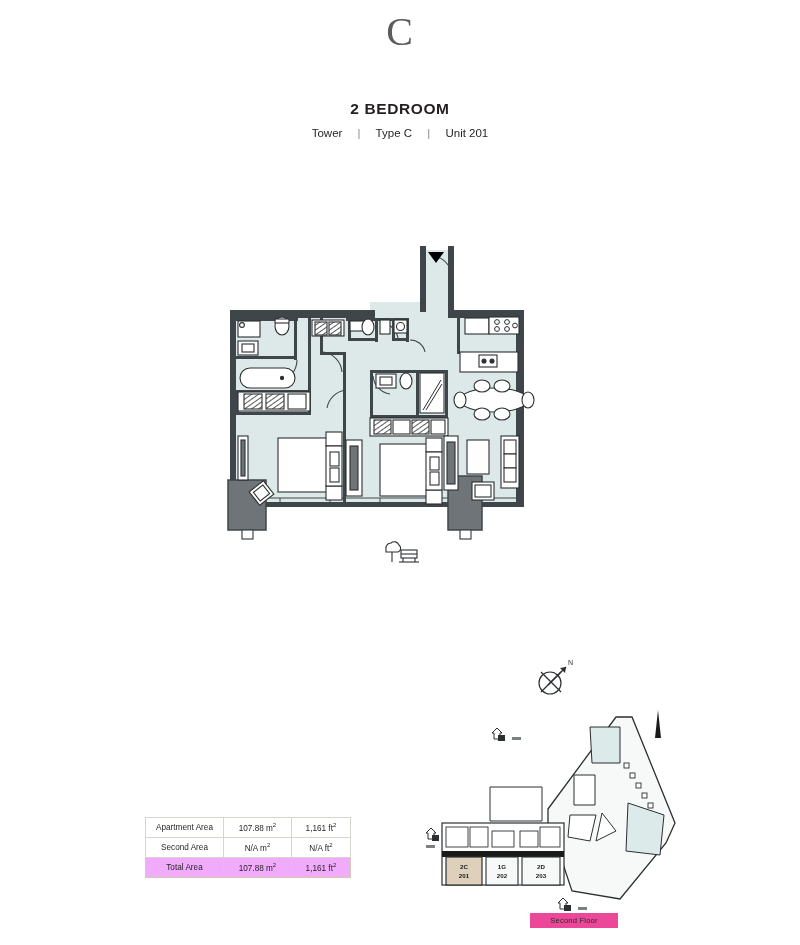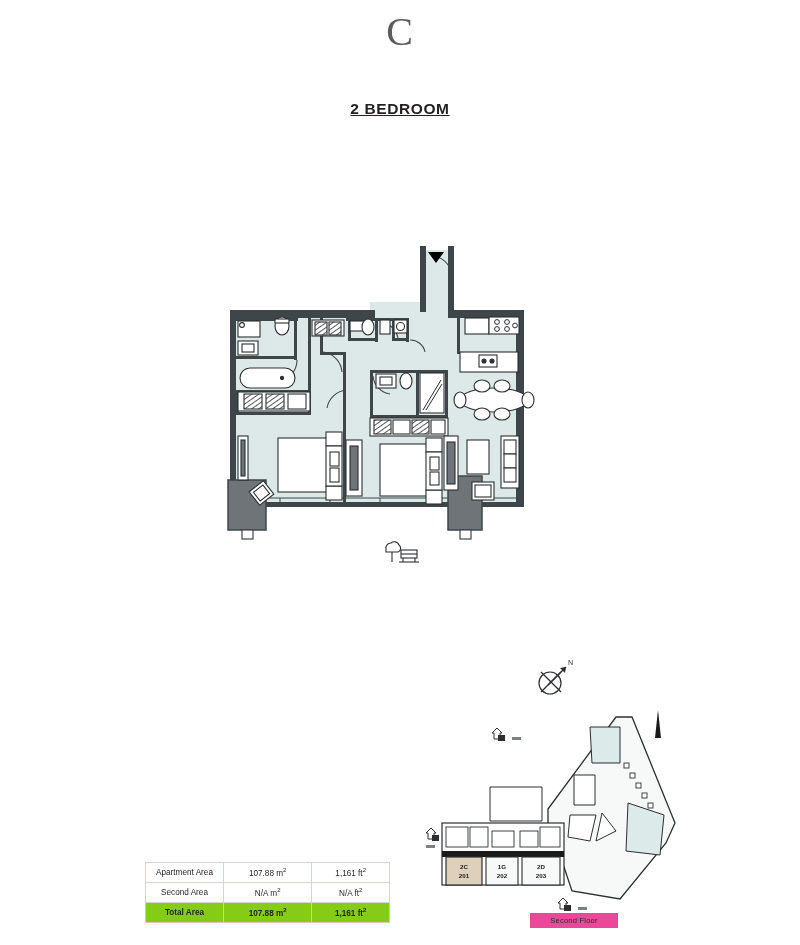--- a/index.html
+++ b/index.html
@@ -15,62 +15,69 @@
 
   
   .header { width:100%; text-align:center; padding-top:8px; }
   .plan-letter {
     font-size: 40px; font-weight: 300; color:#5c5c5c;
     letter-spacing: 1px; line-height: 48px;
     font-family: "Liberation Serif", serif;
   }
   .title {
     font-size: 15.5px; font-weight: 700; letter-spacing: .6px;
-    margin-top: 44px; color:#231f20;text-decoration:underline;
+    margin-top: 44px; color:#231f20;
   }
   .subtitle {
     font-size: 11.5px; font-weight: 400; margin-top: 9px; color:#231f20;
   }
   .subtitle .sep { display:inline-block; padding:0 12px; color:#8d8d8d; }
 
   
   .plan-wrap { position:absolute; left:0; top:240px; width:800px; height:360px; }
   .plan-svg { display:block; margin:0 auto; }
 
   
   .area-table {
-    position:absolute; left:145px; top:862px;
-    width:245px; border-collapse:collapse;
+    position:absolute; left:145px; top:817px;
+    width:206px; border-collapse:collapse;
     font-size:8.2px;
   }
   .area-table td {
     border:1px solid #d8d3cc;
     height:20px; padding:0 7px;
     text-align:center; white-space:nowrap;
   }
   .area-table td.label { text-align:center; width:78px; }
-  .area-table tr.total td { background:#84cc16; font-weight:700; border-color:#d9c9b1; }
+  .area-table tr.total td { background:#f0abfc; font-weight:400; border-color:#d9c9b1; }
   .area-table sup { font-size:6px; vertical-align:super; }
 
   
   .keyplan { position:absolute; left:420px; top:655px; width:280px; height:290px; }
   .keyplan svg { display:block; }
   .floor-label {
     position:absolute; left:530px; top:913px;
     width:88px; height:15px; background:#ec4899;
     font-size:7.6px; color:#2b2b2b; text-align:center; line-height:15px;
     letter-spacing:.2px;
   }
 </style>
 </head>
 <body>
 
 <div class="header">
   <div class="plan-letter">C</div>
   <div class="title">2 BEDROOM</div>
+  <div class="subtitle">
+    <span>Tower</span>
+    <span class="sep">|</span>
+    <span>Type C</span>
+    <span class="sep">|</span>
+    <span>Unit 201</span>
+  </div>
 </div>
 
 <div class="plan-wrap">
 <svg class="plan-svg" width="360" height="350" viewBox="0 0 360 350">
   <defs>
     <pattern id="hatch" width="4" height="4" patternUnits="userSpaceOnUse" patternTransform="rotate(55)">
       <line x1="0" y1="0" x2="0" y2="4" stroke="#2b2f31" stroke-width="1.6"></line>
     </pattern>
   </defs>
 

